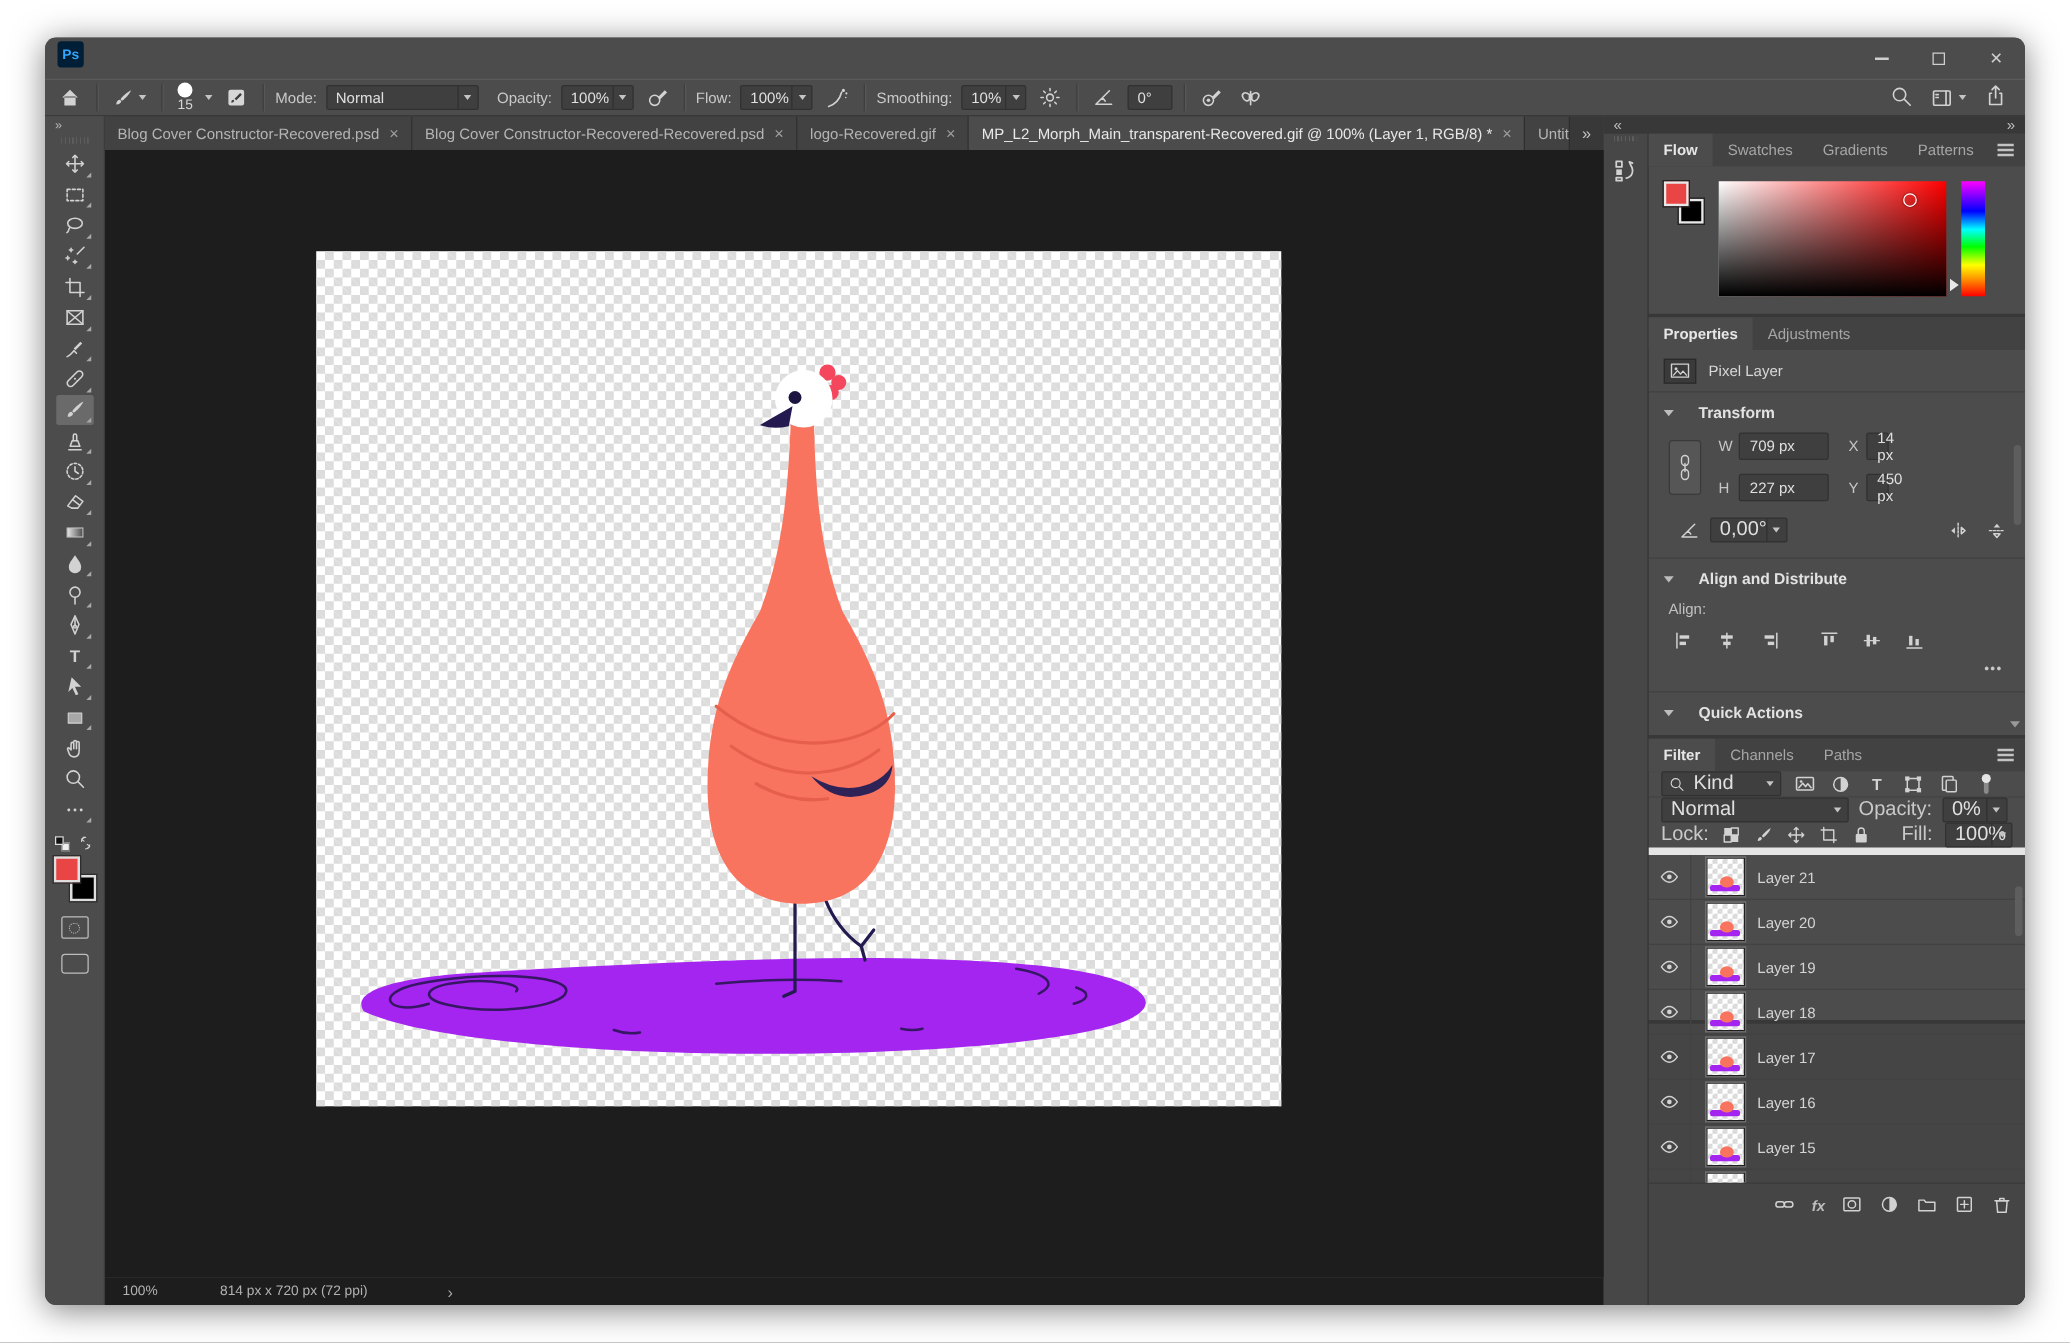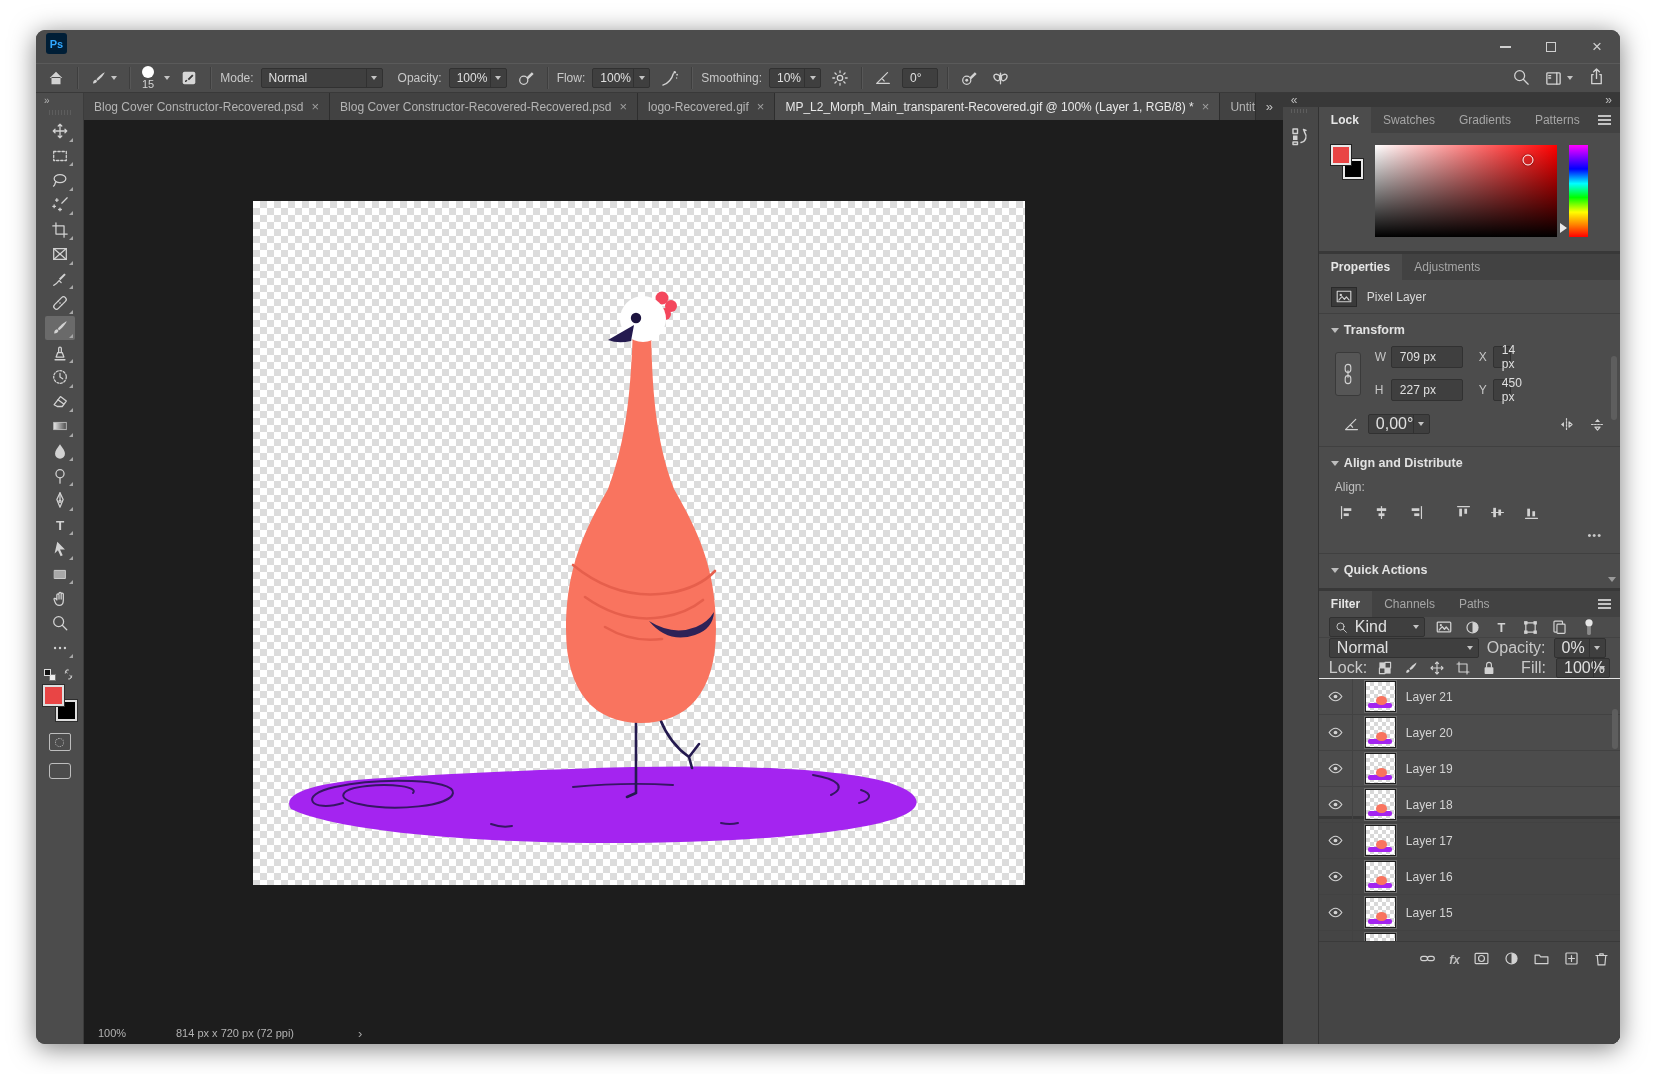--- a/index.html
+++ b/index.html
@@ -94,21 +94,21 @@
   .pickring { position:absolute; left:84%; top:16%; width:11px; height:11px; border:1.5px solid #fff; border-radius:50%; transform:translate(-50%,-50%); box-shadow:0 0 2px rgba(0,0,0,.6); }
   .huewrap { position:relative; flex:0 0 auto; display:flex; align-items:center; }
   .huebar { width:19px; height:92px;
             background:linear-gradient(to bottom,#ff00ff,#8000ff 13%,#0000ff 26%,#00ffff 42%,#00ff00 57%,#ffff00 73%,#ff8000 87%,#ff0000); }
   .huemark { position:absolute; left:-9px; bottom:4px; width:0; height:0; border-top:5px solid transparent; border-bottom:5px solid transparent; border-left:7px solid #e8e8e8; }
   
   .props { height:334px; flex:0 0 auto; position:relative; }
   .pixrow { height:34px; display:flex; align-items:center; gap:10px; padding:0 12px; border-bottom:1px solid #404040; }
   .pixthumb { width:26px; height:20px; background:#3a3a3a; border:1px solid #2a2a2a; display:flex; align-items:center; justify-content:center; }
   .pixrow .t { font-size:12px; color:#d8d8d8; }
-  .secthead { display:flex; align-items:center; gap:5px; padding:9px 12px 6px 12px; }
+  .secthead { display:flex; align-items:center; gap:20px; padding:9px 12px 6px 12px; }
   .secthead .tw { width:0; height:0; border-left:4px solid transparent; border-right:4px solid transparent; border-top:5px solid #bdbdbd; }
   .secthead .t { font-size:12.5px; font-weight:bold; color:#e2e2e2; }
   .tgrid { display:grid; grid-template-columns:40px 16px 72px 30px 16px 72px; grid-auto-rows:24px; row-gap:9px; align-items:center; padding:2px 12px 0 16px; }
   .linkbtn { grid-row:1 / span 2; width:26px; height:44px; background:#565656; border:1px solid #3a3a3a; border-radius:3px; display:flex; align-items:center; justify-content:center; }
   .flabel { font-size:12px; color:#c6c6c6; }
   .field { height:22px; background:#3f3f3f; border:1px solid #313131; border-radius:2px; color:#e0e0e0; font-size:12px; display:flex; align-items:center; padding:0 8px; }
   .anglerow { display:flex; align-items:center; gap:8px; padding:12px 14px 0 24px; }
   .anglerow .spacer { flex:1; }
   .divline { height:1px; background:#404040; margin:12px 0 0 0; }
   .alignicons { display:flex; gap:17px; padding:10px 16px 0 20px; }
@@ -117,21 +117,21 @@
   .vscroll { position:absolute; right:2px; top:64px; width:8px; height:210px; }
   .vscroll .thumb { width:6px; height:64px; margin:38px auto 0; background:#5e5e5e; border-radius:3px; }
   .vchev { position:absolute; right:4px; bottom:6px; width:0; height:0; border-left:4px solid transparent; border-right:4px solid transparent; border-top:5px solid #9a9a9a; }
   
   .layers { flex:1; display:flex; flex-direction:column; min-height:0; position:relative; }
   .filterrow { height:30px; display:flex; align-items:center; gap:9px; padding:0 10px; border-bottom:1px solid #434343; }
   .kinddd { width:96px; }
   .fltico { display:flex; align-items:center; justify-content:center; width:20px; height:20px; }
   .blendrow { height:29px; display:flex; align-items:center; gap:8px; padding:0 10px; }
   .blenddd { width:150px; justify-content:space-between; }
-  .lockrow { height:27px; display:flex; align-items:center; gap:10px; padding:0 10px; border-bottom:1px solid #e5e5e5; }
+  .lockrow { height:27px; display:flex; align-items:center; gap:10px; padding:0 10px; border-bottom:6px solid #e5e5e5; }
   .llist { height:262px; overflow:hidden; flex:0 0 auto; }
   .lrow { height:36px; display:flex; align-items:center; border-bottom:1px solid #424242; }
   .eyecell { width:34px; align-self:stretch; display:flex; align-items:center; justify-content:center; border-right:1px solid #424242; }
   .lthumb { width:31px; height:31px; margin-left:12px; border:1px solid #1f1f1f; outline:1px solid #6d6d6d; position:relative; background-color:#fff;
             background-image:linear-gradient(45deg,#d8d8d8 25%,transparent 25%,transparent 75%,#d8d8d8 75%),
                              linear-gradient(45deg,#d8d8d8 25%,transparent 25%,transparent 75%,#d8d8d8 75%);
             background-size:8px 8px; background-position:0 0,4px 4px; overflow:hidden; }
   .lthumb .pud { position:absolute; left:2px; right:3px; bottom:3px; height:5px; background:#a424f0; border-radius:2px; }
   .lthumb .bird { position:absolute; left:10px; bottom:6px; width:11px; height:9px; background:#f9745f; border-radius:50% 50% 45% 45%; }
   .lname { margin-left:10px; font-size:12px; color:#d4d4d4;text-align:right; }
@@ -535,21 +535,21 @@
                 <rect x="3" y="16" width="4.5" height="2.5"></rect>
                 <path d="M11 16.5c5-1 6.5-6 3.5-10.5M14.5 6l-1-2.5L16 4.5"></path>
               </svg>
           </div>
         </div>
 
         <div class="panels">
 
           <div class="panel" style="flex:0 0 144px">
             <div class="ptabs">
-              <div class="ptab active">Lock</div>
+              <div class="ptab active">Flow</div>
               <div class="ptab">Swatches</div>
               <div class="ptab">Gradients</div>
               <div class="ptab">Patterns</div>
               <div class="pmenu">
                   <i></i>
                   <i></i>
                   <i></i>
                 </div>
             </div>
             <div class="colorbody">

